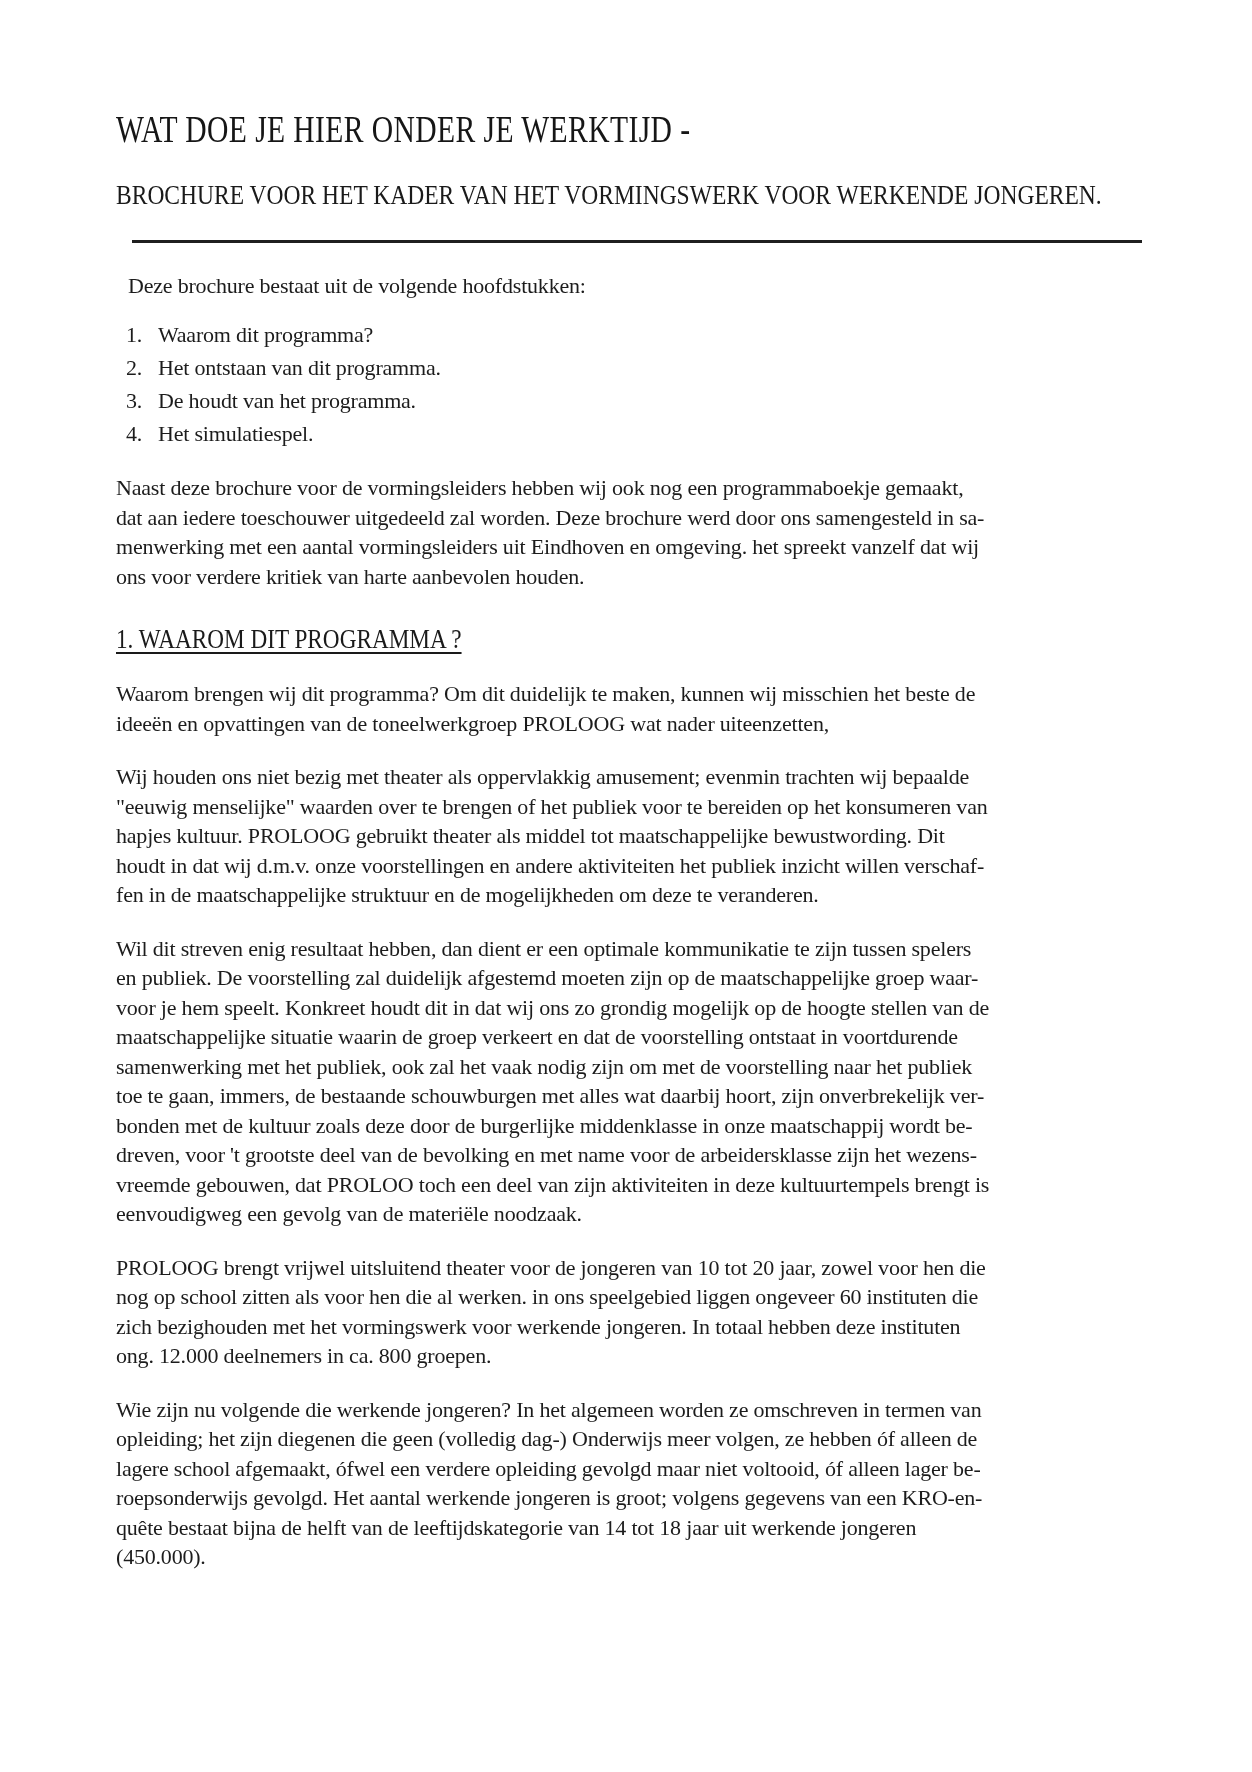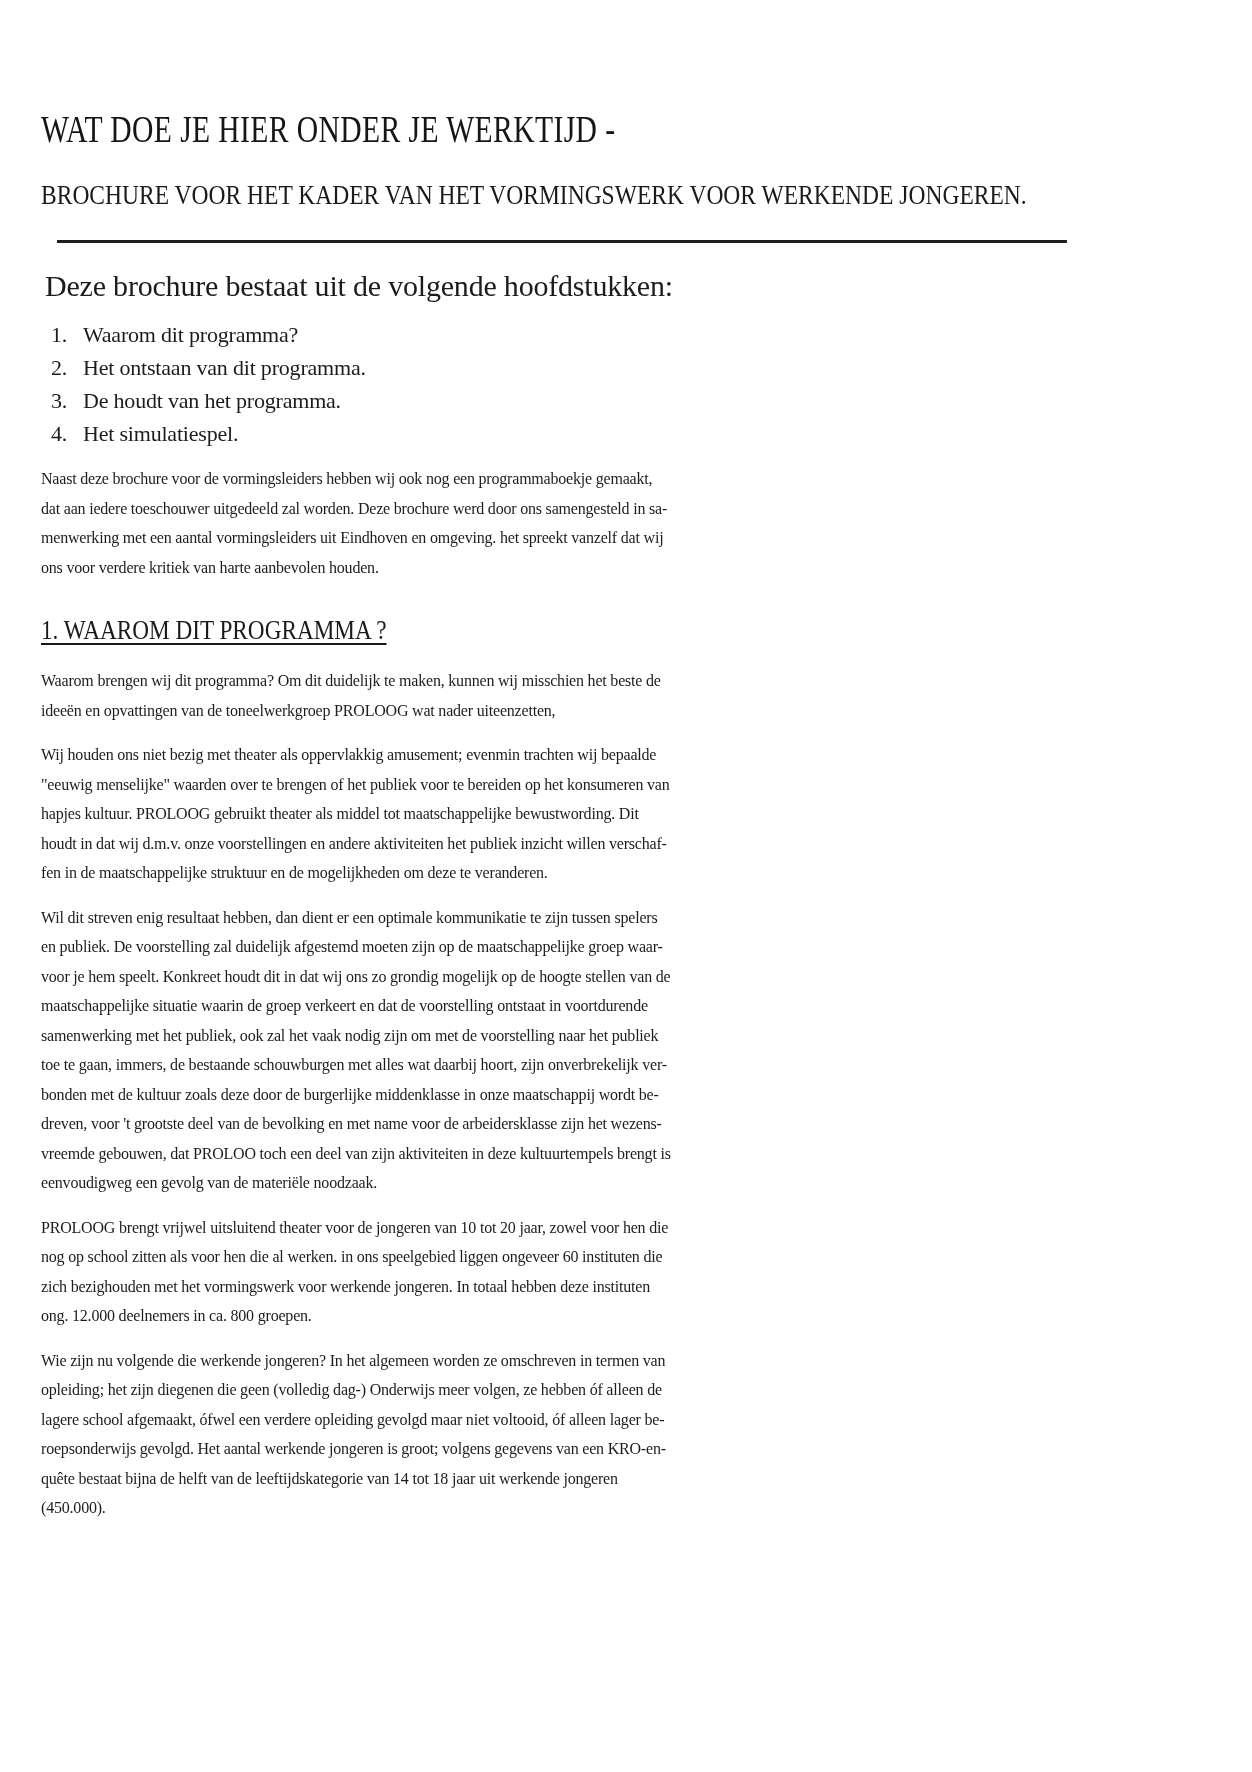--- a/index.html
+++ b/index.html
@@ -8,21 +8,21 @@
     background: #ffffff;
   }
   .page {
     position: relative;
     width: 1252px;
     height: 1772px;
     box-sizing: border-box;
     background: #ffffff;
     color: #1c1c1c;
     font-family: "Liberation Serif", "DejaVu Serif", serif;
-    padding: 108px 112px 0 41px;
+    padding: 108px 112px 0 116px;
     overflow: hidden;
     border-radius: 19px;
   }
   h1.doc-title {
     margin: 0 0 26px 0;
     font-size: 37px;
     font-weight: 400;
     line-height: 44px;
     letter-spacing: 0.5px;
     white-space: pre;
@@ -40,44 +40,44 @@
     transform-origin: left center;
     color: #1a1a1a;
   }
   hr.title-rule {
     border: none;
     border-top: 3.5px solid #1f1f1f;
     margin: 0 0 28px 16px;
     width: 1010px;
   }
   .intro {
-    margin: 4px;
-    font-size: 30px;
+    margin: 12px;
+    font-size: 22px;
     line-height: 29px;
     letter-spacing: -0.2px;
     white-space: pre;
   }
   ol.chapters {
     list-style: none;
     margin: 20px 0 0 0;
     padding: 0 0 0 10px;
   }
   ol.chapters li {
     font-size: 22px;
     line-height: 30px;
     margin-bottom: 3px;
     letter-spacing: -0.2px;
   }
   ol.chapters .num {
     display: inline-block;
     width: 32px;
   }
   .para {
-    margin: 15px 0 0 0;
-    font-size: 16px;
+    margin: 24px 0 0 0;
+    font-size: 22px;
     line-height: 29.5px;
     letter-spacing: -0.2px;
     white-space: pre;
   }
   h3.section-heading {
     margin: 32px 0 20px 0;
     font-size: 27px;
     font-weight: 400;
     line-height: 32px;
     text-decoration: underline;

